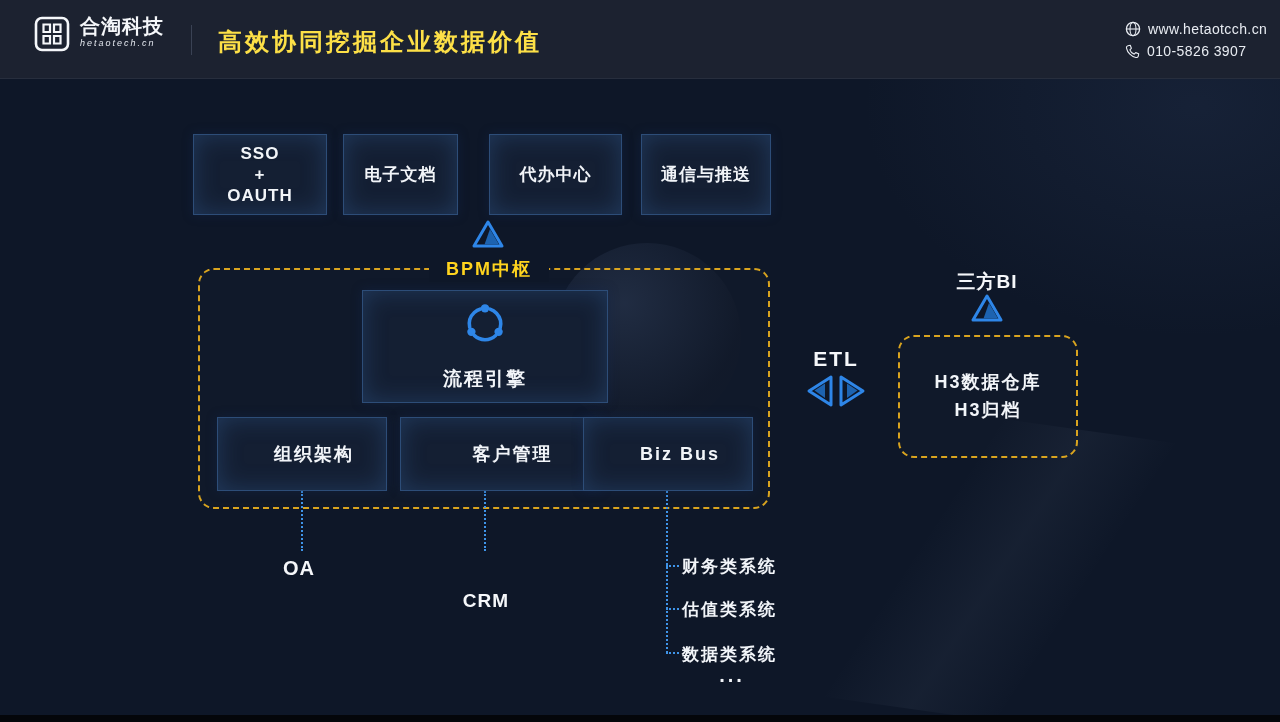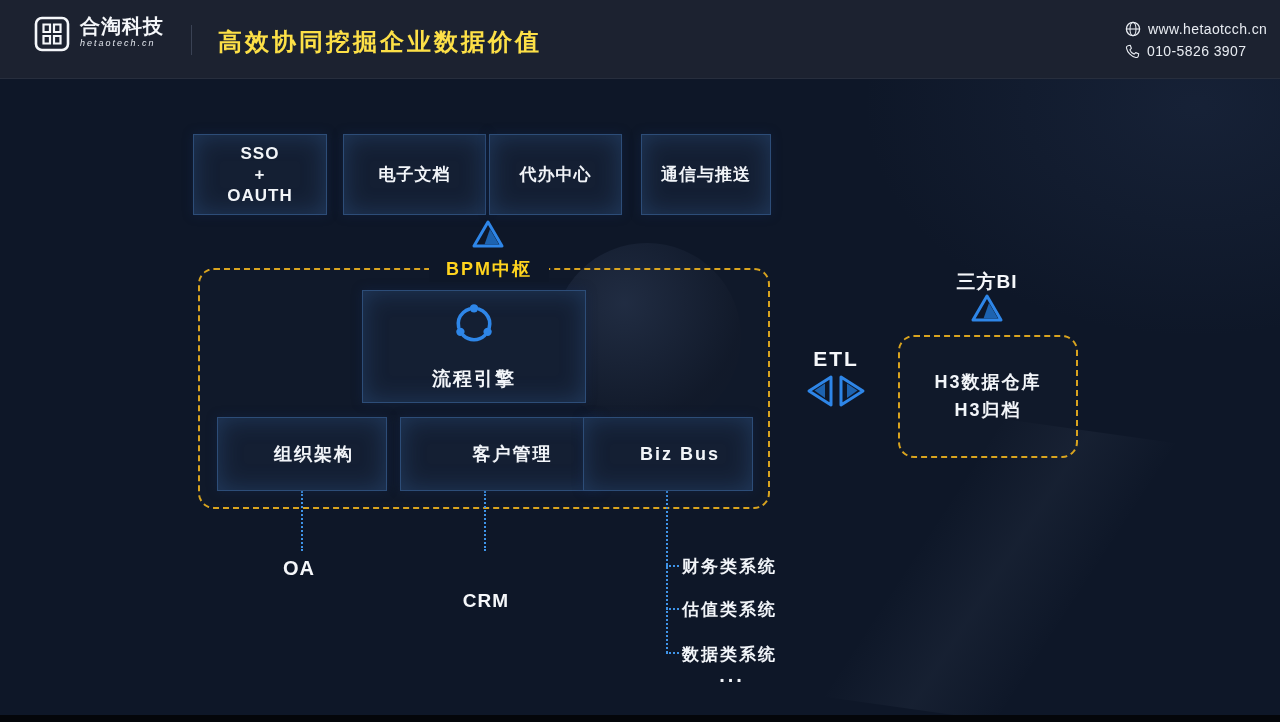--- a/index.html
+++ b/index.html
@@ -36,21 +36,21 @@
                   background:rgba(255,255,255,0.012); z-index:2; }
   .bpm-frame { left:198px; top:268px; width:572px; height:241px; }
   .warehouse-box { left:898px; top:335px; width:180px; height:123px;
                    color:#f2f5f9; font-size:18px; font-weight:bold; letter-spacing:2px;
                    display:flex; align-items:center; justify-content:center; text-align:center;
                    line-height:1.55; }
   .bpm-label { position:absolute; left:429px; top:256px; width:120px; text-align:center;
                color:#ffd41e; font-size:18px; font-weight:bold; letter-spacing:2px;
                background:#0e1728; z-index:4; padding:1px 0; }
 
-  .engine-box { left:362px; top:290px; width:224px; height:113px; flex-direction:column; gap:19px;
+  .engine-box { left:362px; top:290px; width:246px; height:113px; flex-direction:column; gap:19px;
                 font-size:19px; letter-spacing:2px; }
 
   .dotted-v { position:absolute; width:0; border-left:2px dotted #3f94e8; z-index:2; }
   .dotted-h { position:absolute; height:0; border-top:2px dotted #3f94e8; z-index:2; }
 
   .white-label { position:absolute; color:#f5f7fa; font-weight:bold; text-align:center; z-index:3; }
 
   .sys-label { position:absolute; left:682px; color:#f2f5f9; font-size:17px; font-weight:bold;
                letter-spacing:2px; z-index:3; }
 
@@ -113,21 +113,21 @@
       </span>
       <span>010-5826 3907</span>
     </div>
   </div>
 
   <div class="node-box top-box pre" style="left:193px;width:134px;">
     <span class="pre">SSO
 +
 OAUTH</span>
   </div>
-  <div class="node-box top-box" style="left:343px;width:143px;">
+  <div class="node-box top-box" style="left:343px;width:115px;">
     <span>电子文档</span>
   </div>
   <div class="node-box top-box" style="left:489px;width:133px;">
     <span>代办中心</span>
   </div>
   <div class="node-box top-box" style="left:641px;width:130px;">
     <span>通信与推送</span>
   </div>
 
   <div class="abs" style="left:471px;top:219px;z-index:3;">

